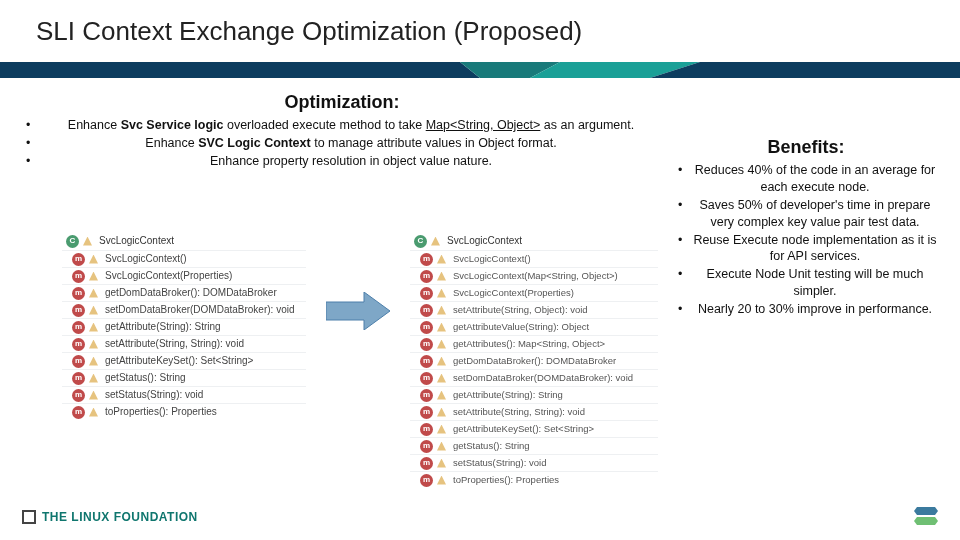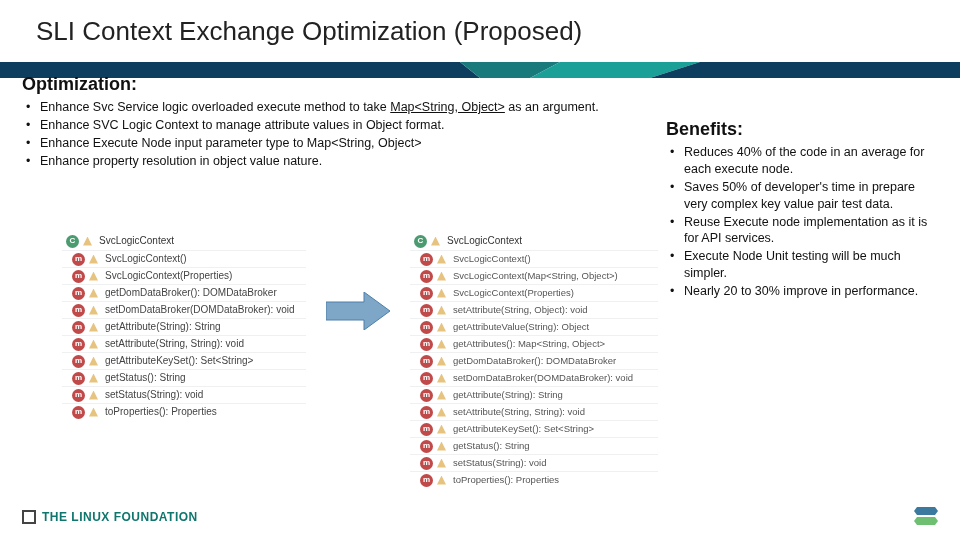--- a/index.html
+++ b/index.html
@@ -27,25 +27,26 @@
   .title-stripe {
     position: absolute;
     top: 54px; left: 0px;
     width: 960px;
     height: 24px;
     overflow: hidden;
   }
   .title-stripe svg { display:block; }
   .content {
     position: absolute;
-    top: 74px;
+    top: 92px;
     left: 22px;
     width: 916px;
     display: flex;
-    gap: 4px;
+    gap: 12px;
+    text-align: center;
   }
   .col-left { width: 640px; }
   .col-right { width: 264px; margin-top: 45px; }
   h2.section {
     font-size: 18px;
     font-weight: 700;
     color: #111;
     margin-bottom: 4px;
   }
   ul.bullets {
@@ -59,21 +60,21 @@
     line-height: 1.35;
     color: #111;
     margin-bottom: 1px;
   }
   ul.bullets > li::before {
     content: "•";
     position: absolute;
     left: 4px;
     top: 0;
   }
-  .strong { font-weight: 400; }
+  .strong { font-weight: 700; }
   .underline { text-decoration: underline; }
 
   .diagram {
     position: absolute;
     top: 232px;
     left: 62px;
     display: flex;
     align-items: flex-start;
     gap: 20px;
   }
@@ -174,23 +175,20 @@
   <div class="col-left">
     <h2 class="section">Optimization:</h2>
     <ul class="bullets">
       <li>
         <span>Enhance </span><span class="strong">Svc Service logic</span><span> overloaded execute method to take </span><span class="underline">Map&lt;String, Object&gt;</span><span> as an argument.</span>
       </li>
       <li>
         <span>Enhance </span><span class="strong">SVC Logic Context</span><span> to manage attribute values in Object format.</span>
       </li>
       <li>
-        <span>Enhance Execute Node input parameter type to </span><span class="strong">Map&lt;String, Object&gt;</span>
-      </li>
-      <li>
         <span>Enhance property resolution in object value nature.</span>
       </li>
     </ul>
   </div>
   <div class="col-right">
     <h2 class="section">Benefits:</h2>
     <ul class="bullets">
       <li>Reduces 40% of the code in an average for each execute node.</li>
       <li>Saves 50% of developer's time in prepare very complex key value pair test data.</li>
       <li>Reuse Execute node implementation as it is for API services.</li>

